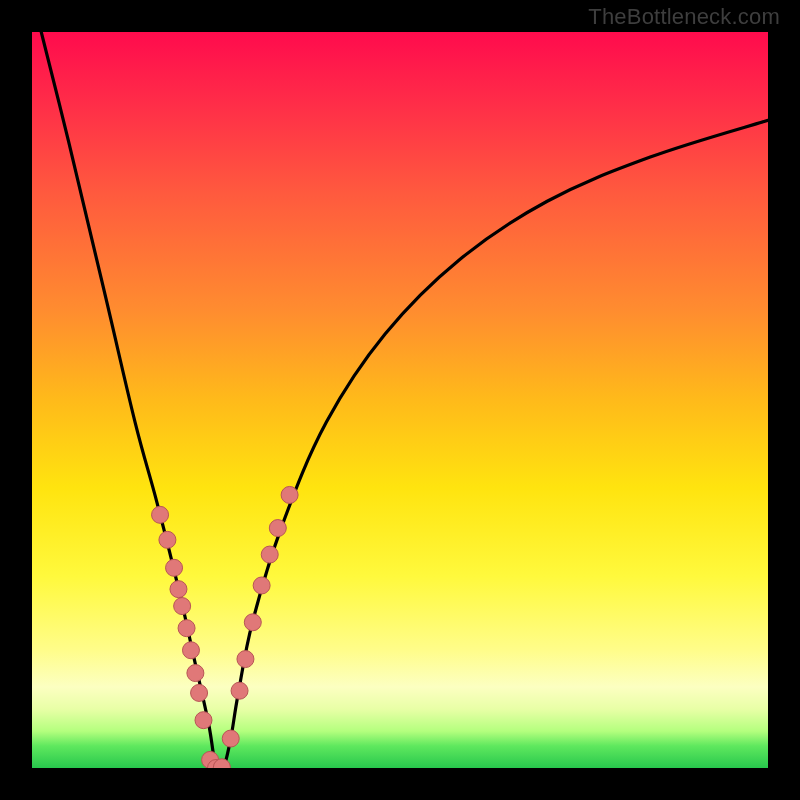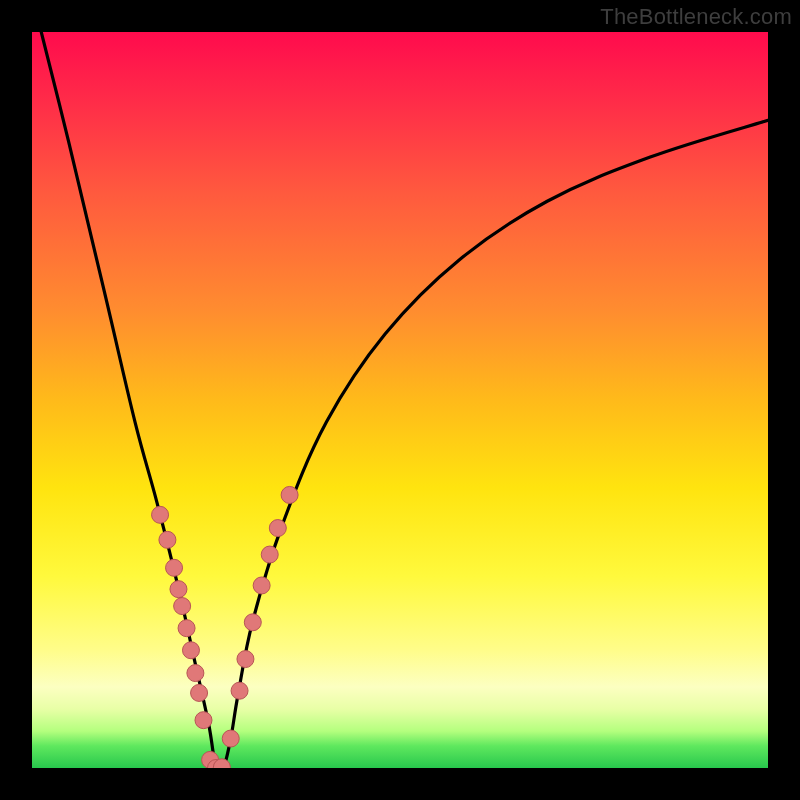--- a/index.html
+++ b/index.html
@@ -46,21 +46,21 @@
       #fcffc1 89%,
       #e8ffa6 92%,
       #b4ff7e 95%,
       #5fe85e 97%,
       #28c74d 100%
     );
   }
   .watermark {
     position: absolute;
     top: 4px;
-    right: 8px;
+    right: 20px;
     color: #3e3e3e;
     font-size: 22px;
     font-weight: 500;
     letter-spacing: 0.2px;
   }
   svg.curve {
     position: absolute;
     top: 0;
     left: 0;
     width: 100%;

